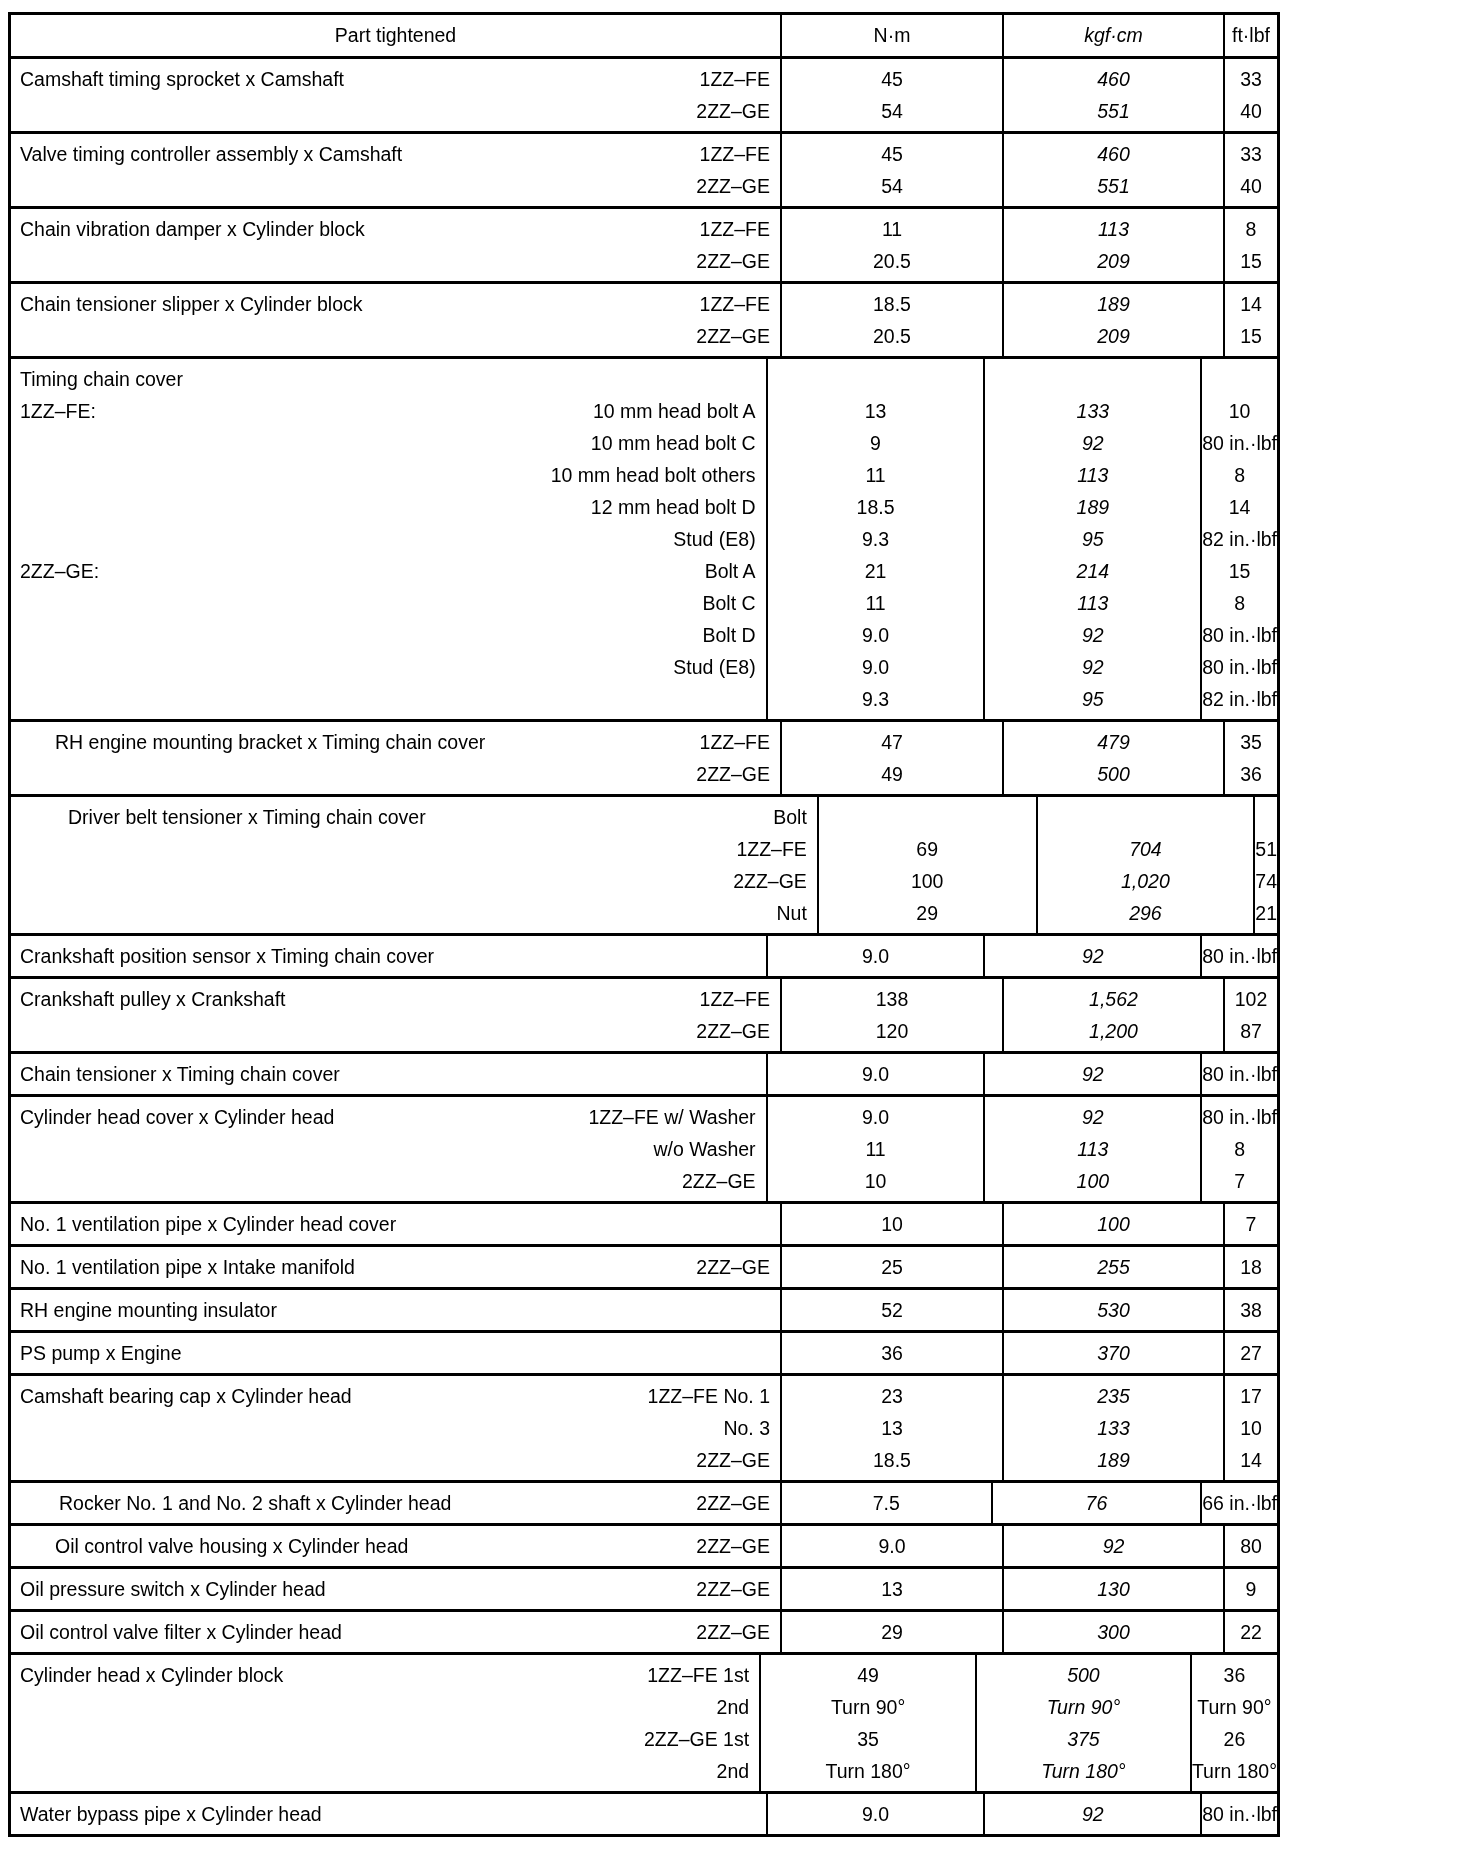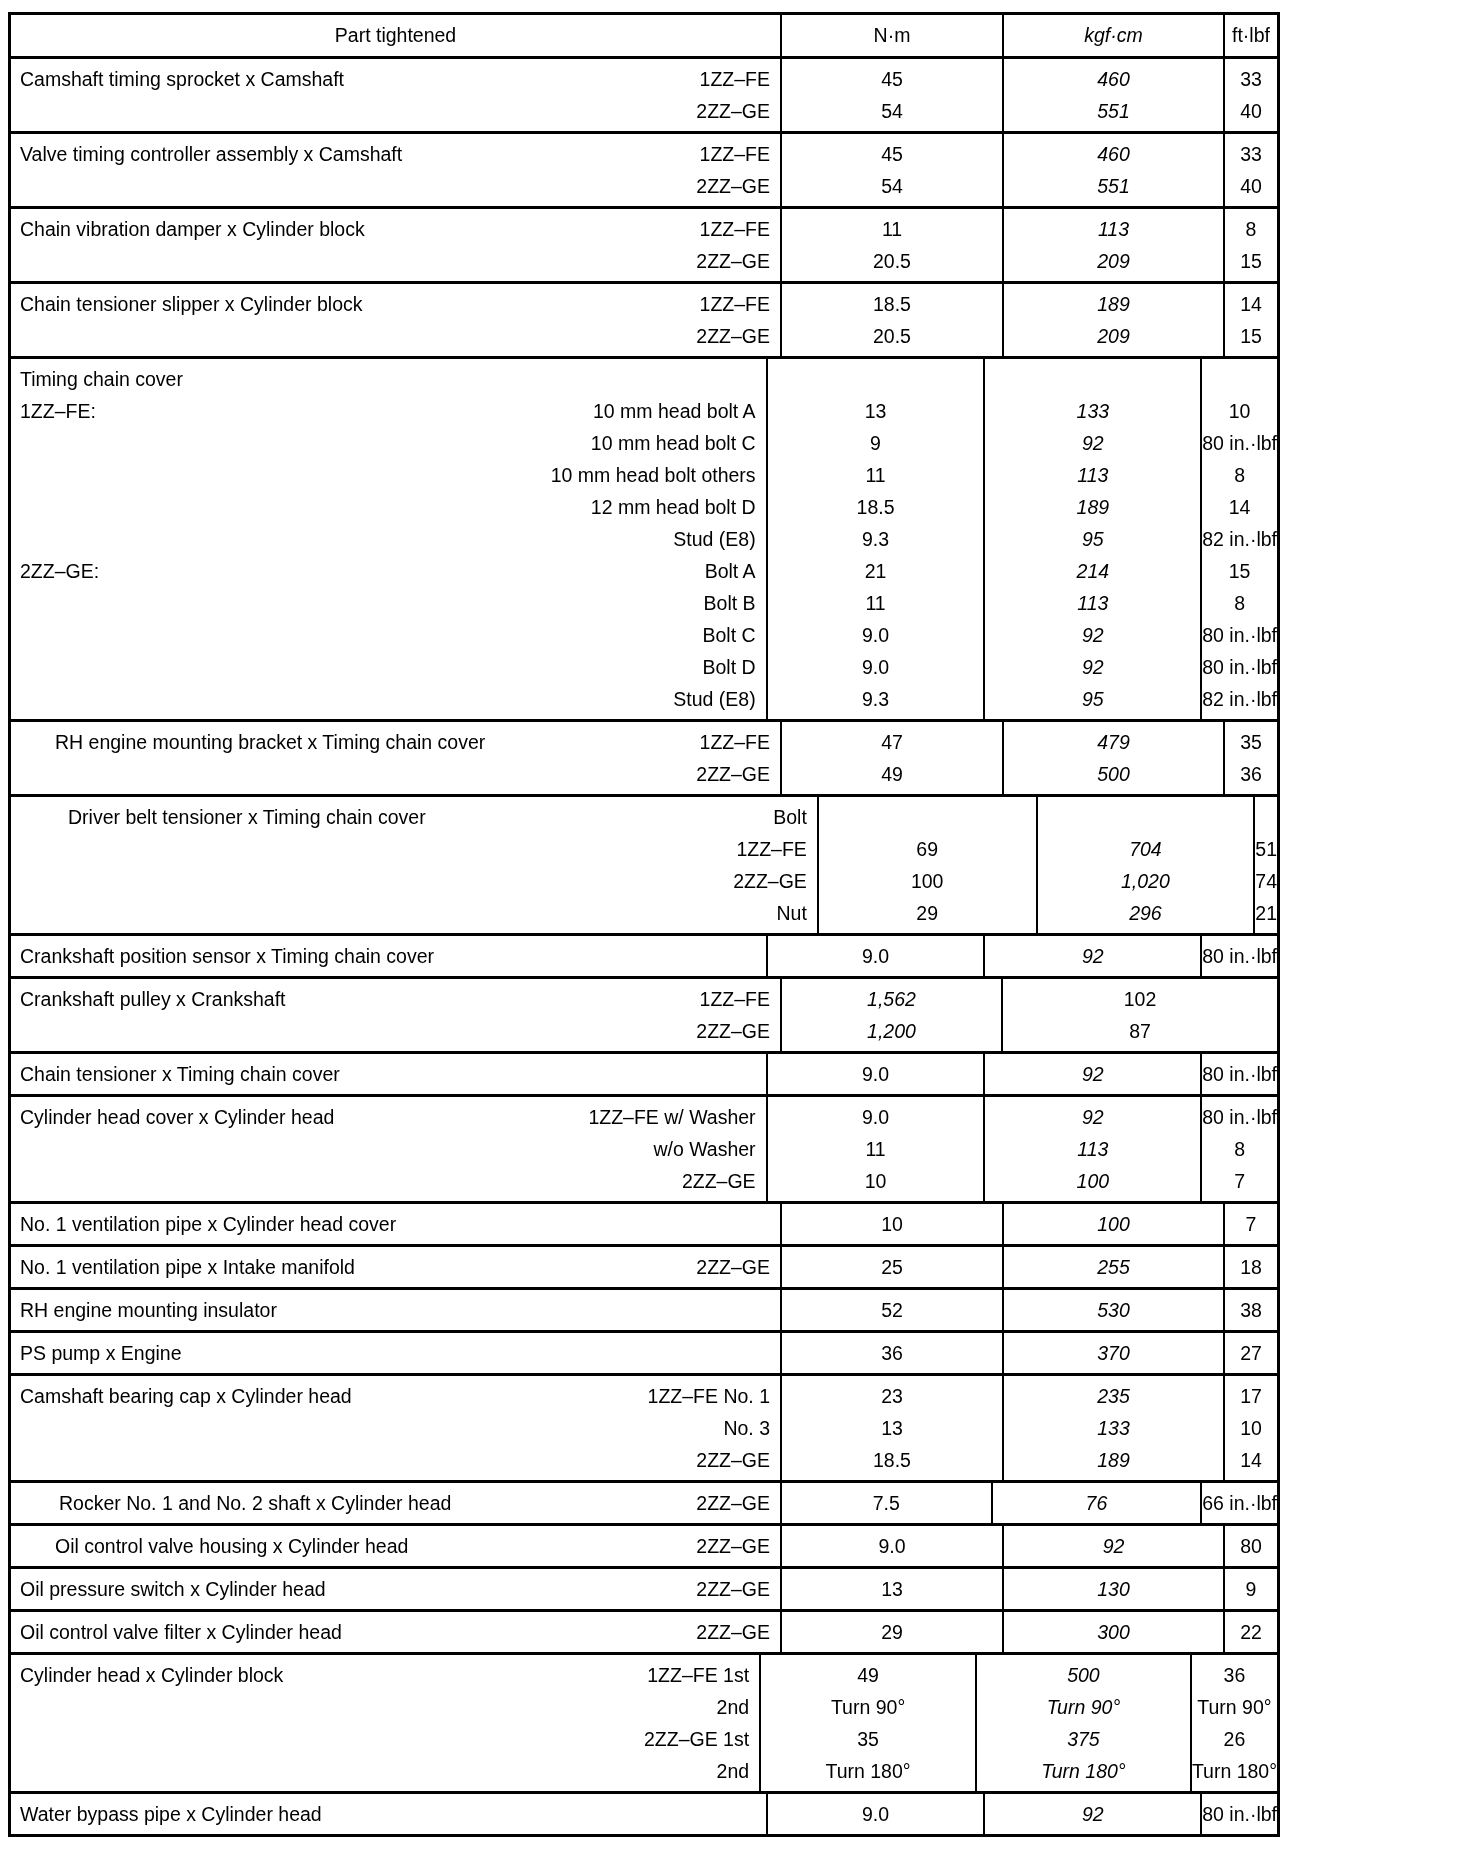--- a/index.html
+++ b/index.html
@@ -150,24 +150,20 @@
           <div class="line sub-left">
             <span class="part-engine-label"></span>
             <span class="part-sub">Stud (E8)</span>
           </div>
           <div class="line sub-left">
             <span class="part-engine-label">2ZZ–GE:</span>
             <span class="part-sub">Bolt A</span>
           </div>
           <div class="line sub-left">
             <span class="part-engine-label"></span>
-            <span class="part-sub">Bolt B</span>
-          </div>
-          <div class="line sub-left">
-            <span class="part-engine-label"></span>
             <span class="part-sub">Bolt C</span>
           </div>
           <div class="line sub-left">
             <span class="part-engine-label"></span>
             <span class="part-sub">Bolt D</span>
           </div>
           <div class="line sub-left">
             <span class="part-engine-label"></span>
             <span class="part-sub">Stud (E8)</span>
           </div>
@@ -295,20 +291,24 @@
         <div class="cell c-part" style="display: block;">
           <div class="line sub-left">
             <span class="part-name">Crankshaft pulley x Crankshaft</span>
             <span class="part-sub">1ZZ–FE</span>
           </div>
           <div class="line sub-left">
             <span class="part-engine-label"></span>
             <span class="part-sub">2ZZ–GE</span>
           </div>
         </div>
+        <div class="cell c-nm">
+          <div class="line">138</div>
+          <div class="line">120</div>
+        </div>
         <div class="cell c-kgf">
           <div class="line">1,562</div>
           <div class="line">1,200</div>
         </div>
         <div class="cell c-ft">
           <div class="line">102</div>
           <div class="line">87</div>
         </div>
       </div>
       <div class="row">

